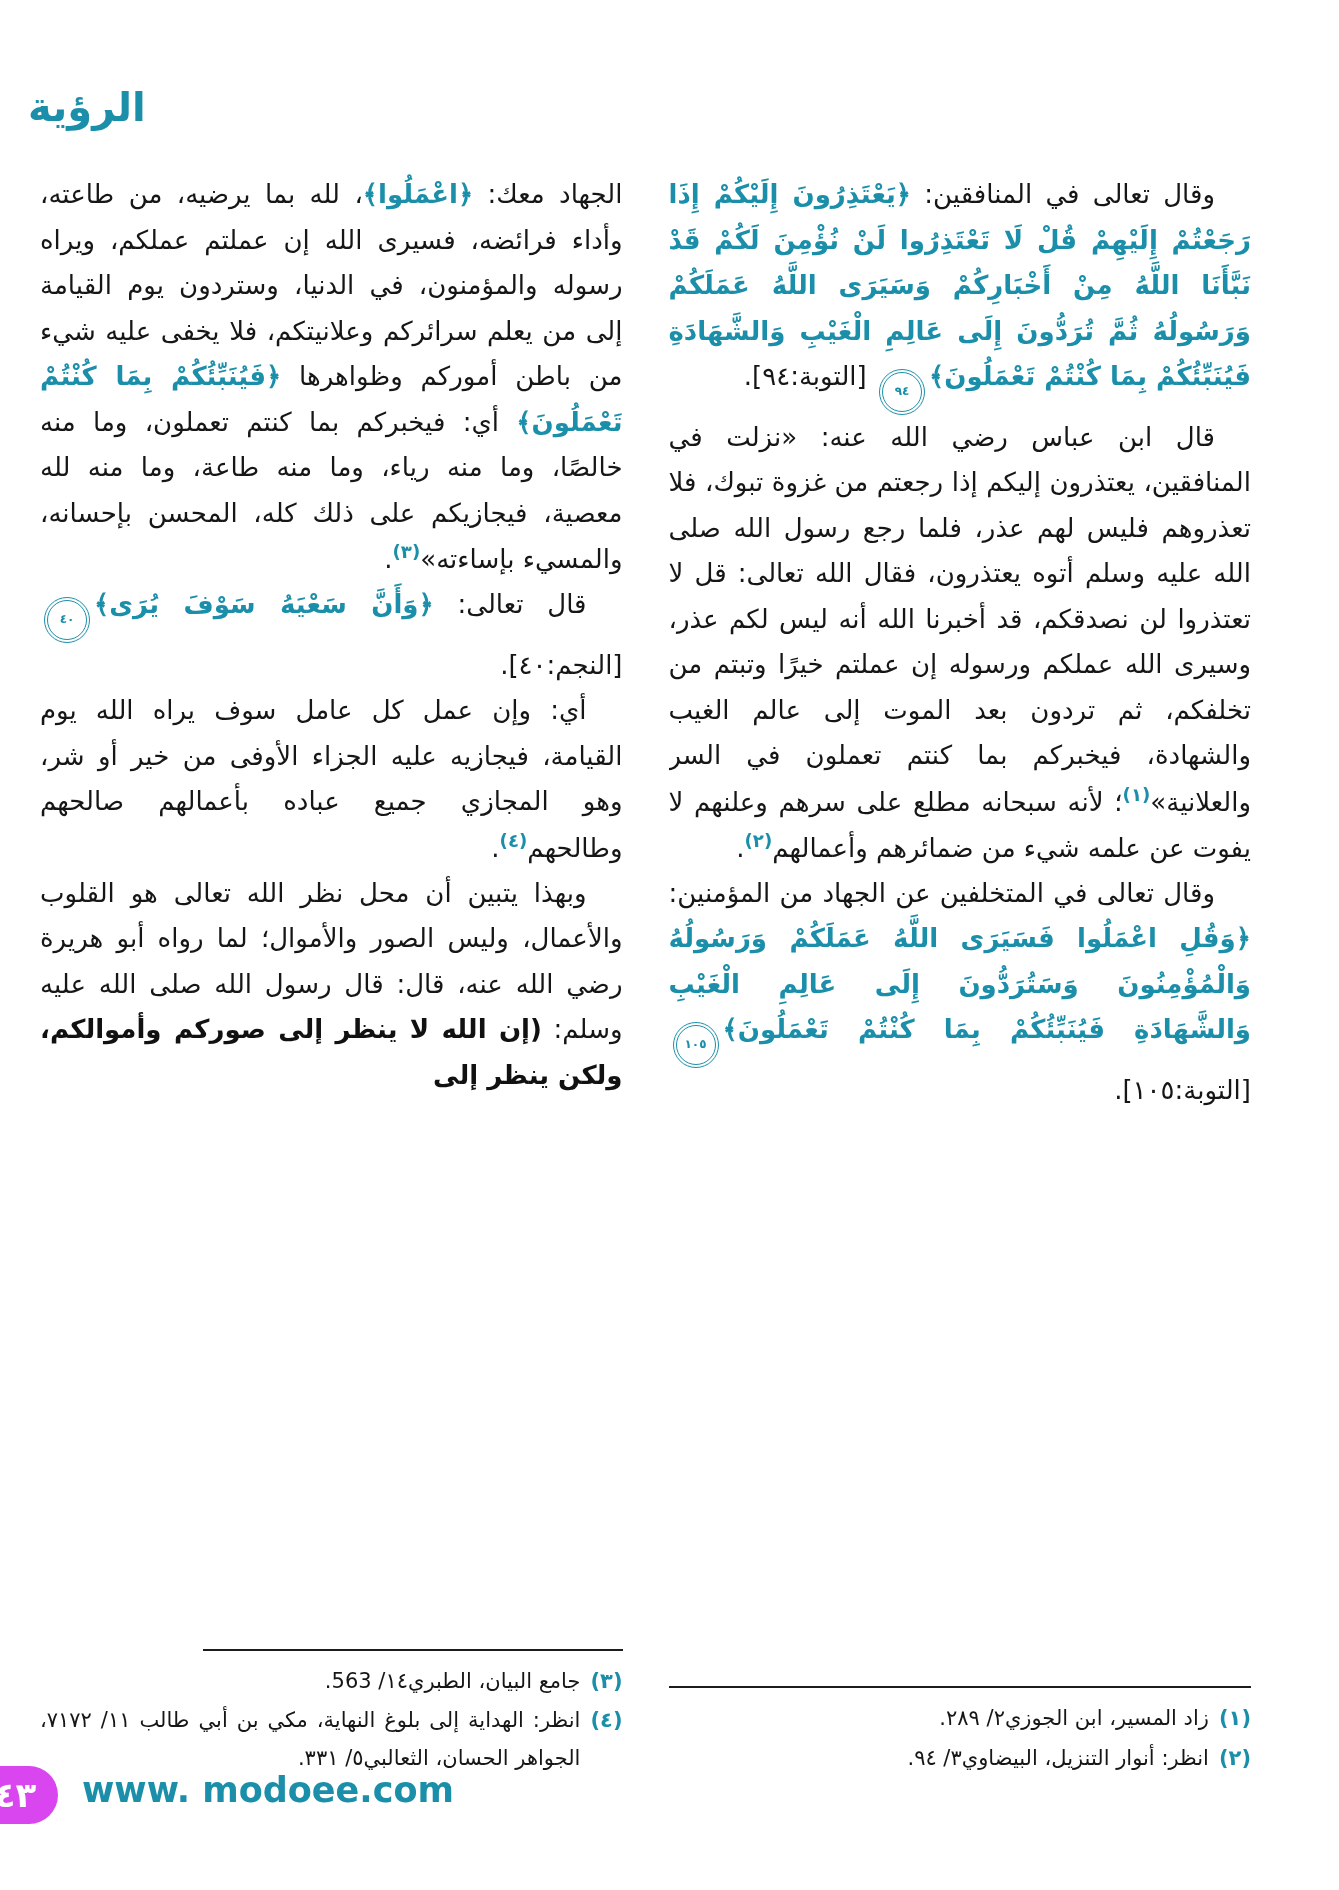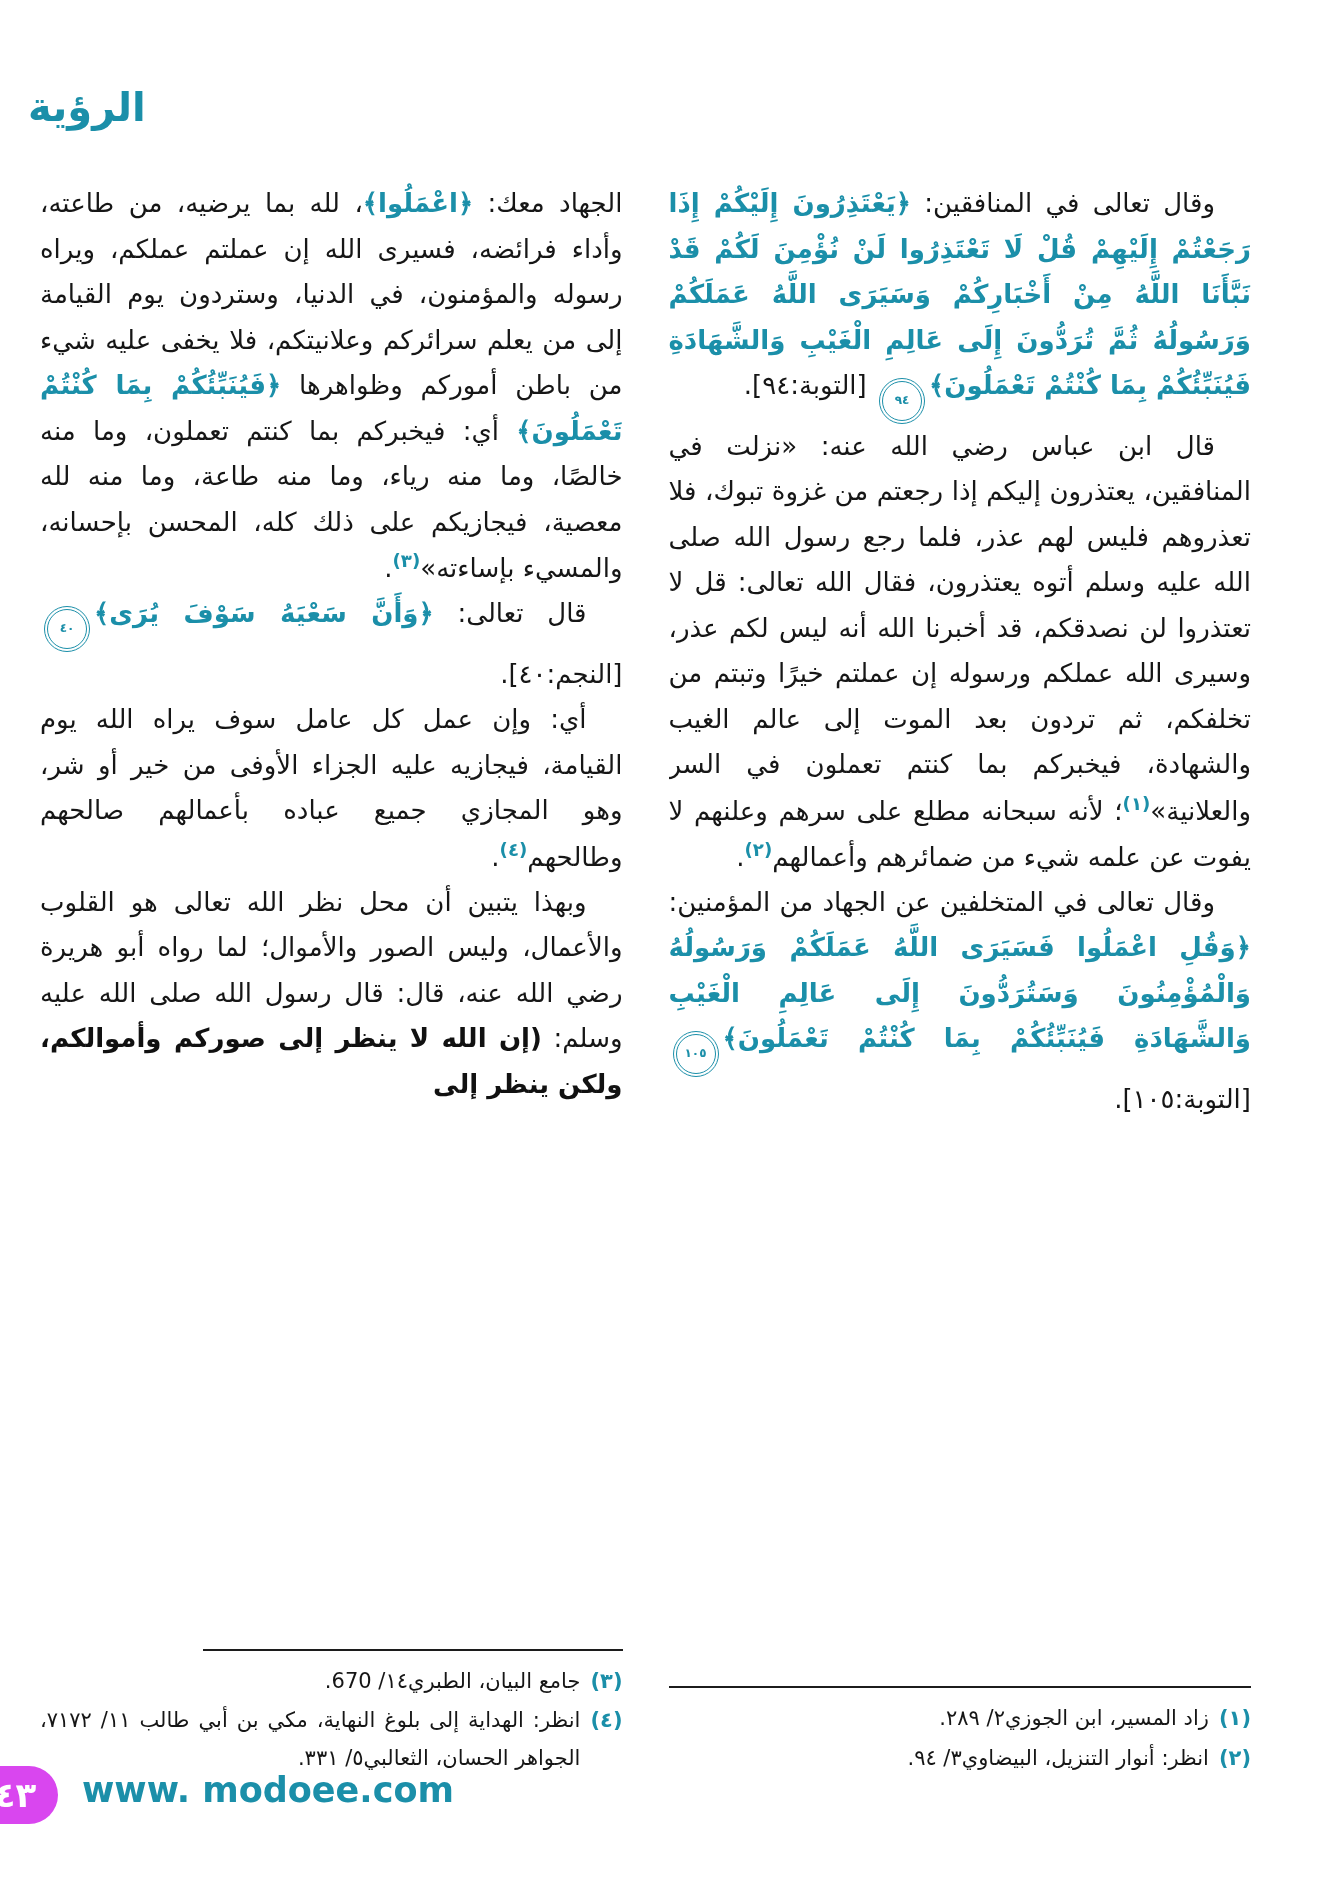--- a/index.html
+++ b/index.html
@@ -25,21 +25,21 @@
     top:172px; right:88px; left:88px; bottom:112px;
     display:flex;
     gap:46px;
   }
   .column {
     flex:1 1 0;
     display:flex;
     flex-direction:column;
     min-width:0;
   }
-  .col-text { flex:1 1 auto; min-height:0; overflow:hidden;margin-top:9px; }
+  .col-text { flex:1 1 auto; min-height:0; overflow:hidden; }
   .para {
     margin:0;
     text-align:justify;
     font-size:26px;
     line-height:1.75;
     color:#161616;
     text-indent:36px;
   }
   .para.no-indent { text-indent:0; }
   .seg-normal { color:#161616; }
@@ -139,21 +139,21 @@
           <p class="para no-indent"><span class="seg-normal">الجهاد معك: </span><span class="seg-quran">﴿اعْمَلُوا﴾</span><span class="seg-normal">، لله بما يرضيه، من طاعته، وأداء فرائضه، فسيرى الله إن عملتم عملكم، ويراه رسوله والمؤمنون، في الدنيا، وستردون يوم القيامة إلى من يعلم سرائركم وعلانيتكم، فلا يخفى عليه شيء من باطن أموركم وظواهرها </span><span class="seg-quran">﴿فَيُنَبِّئُكُمْ بِمَا كُنْتُمْ تَعْمَلُونَ﴾</span><span class="seg-normal"> أي: فيخبركم بما كنتم تعملون، وما منه خالصًا، وما منه رياء، وما منه طاعة، وما منه لله معصية، فيجازيكم على ذلك كله، المحسن بإحسانه، والمسيء بإساءته»</span><span class="seg-fnref">(٣)</span><span class="seg-normal">.</span></p>
           <p class="para"><span class="seg-normal">قال تعالى: </span><span class="seg-quran">﴿وَأَنَّ سَعْيَهُ سَوْفَ يُرَى﴾</span><span class="verse-marker">٤٠</span><span class="seg-cite"> [النجم:٤٠].</span></p>
           <p class="para"><span class="seg-normal">أي: وإن عمل كل عامل سوف يراه الله يوم القيامة، فيجازيه عليه الجزاء الأوفى من خير أو شر، وهو المجازي جميع عباده بأعمالهم صالحهم وطالحهم</span><span class="seg-fnref">(٤)</span><span class="seg-normal">.</span></p>
           <p class="para"><span class="seg-normal">وبهذا يتبين أن محل نظر الله تعالى هو القلوب والأعمال، وليس الصور والأموال؛ لما رواه أبو هريرة رضي الله عنه، قال: قال رسول الله صلى الله عليه وسلم: </span><span class="seg-bold">(إن الله لا ينظر إلى صوركم وأموالكم، ولكن ينظر إلى</span></p>
         </div>
       <div class="footnotes">
         <div class="fn-rule partial"></div>
         <div>
             <div class="footnote">
               <span class="fn-num">(٣)</span>
-              <span class="fn-text">جامع البيان، الطبري١٤/ 670.</span>
+              <span class="fn-text">جامع البيان، الطبري١٤/ 563.</span>
             </div>
             <div class="footnote">
               <span class="fn-num">(٤)</span>
               <span class="fn-text">انظر: الهداية إلى بلوغ النهاية، مكي بن أبي طالب ١١/ ٧١٧٢، الجواهر الحسان، الثعالبي٥/ ٣٣١.</span>
             </div>
           </div>
       </div>
     </div>
 
   </div>

